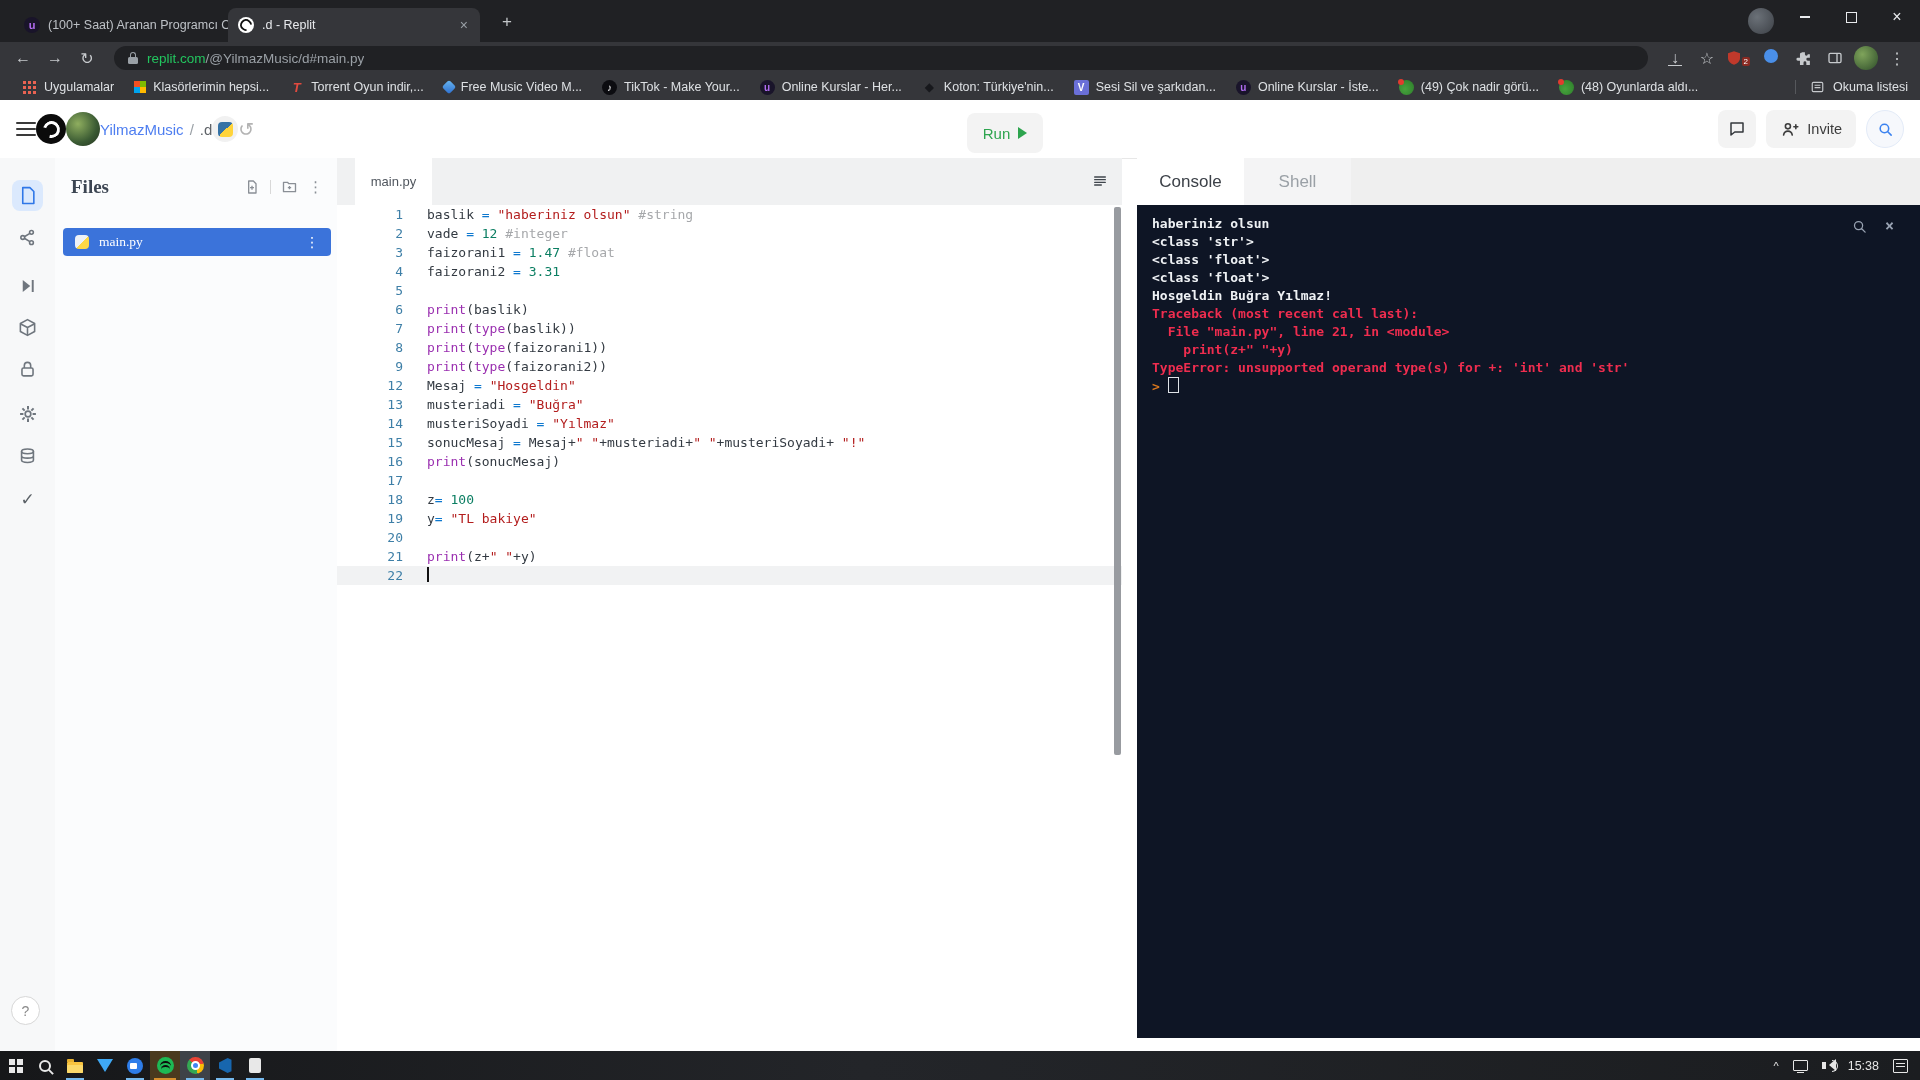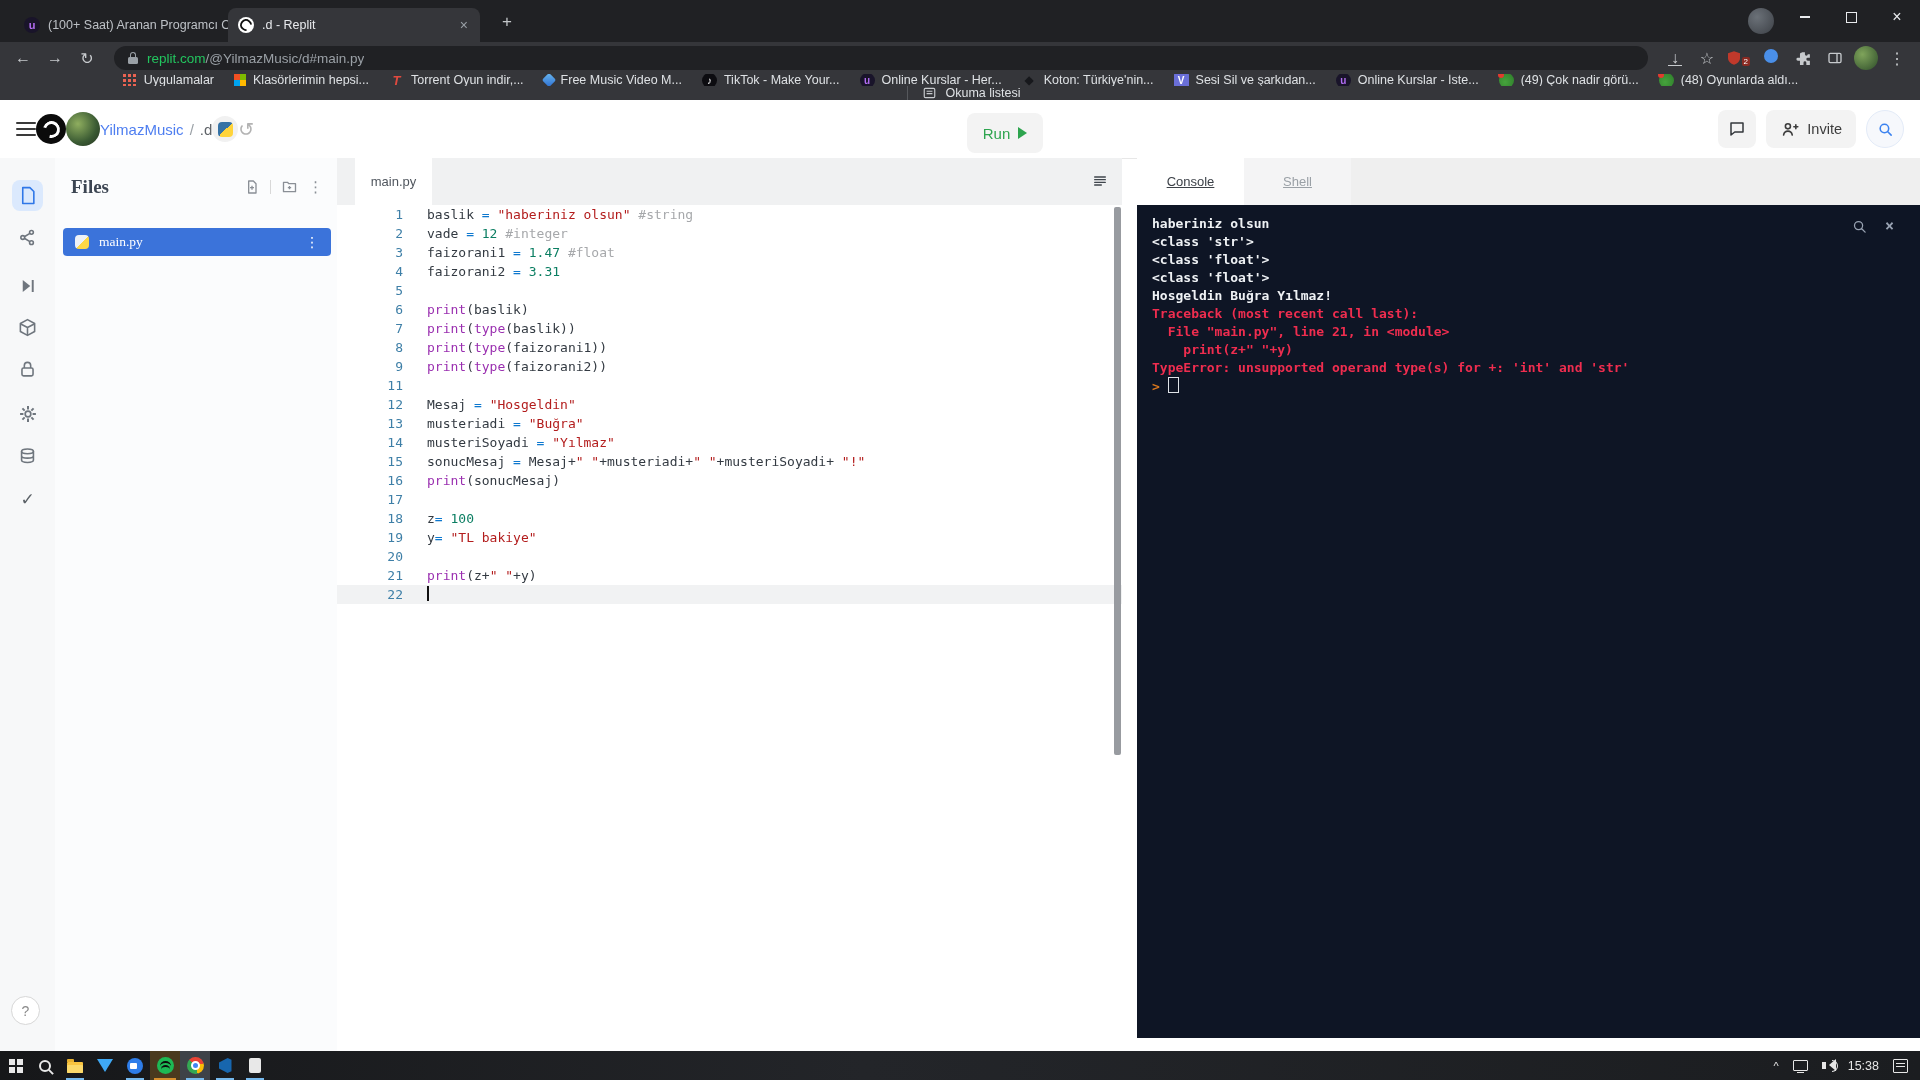--- a/index.html
+++ b/index.html
@@ -39,21 +39,21 @@
   #addr-domain{color:#22c55e;} #addr-path{color:#9aa0a6;}
   .dl{position:relative;}
   .dl::after{content:'';position:absolute;left:6px;right:6px;bottom:1px;height:1.5px;background:#c7cacd;}
   .ext-blue{width:14px;height:14px;border-radius:50%;background:#4a8fe8;display:inline-block;}
   .badge2{position:absolute;right:2px;bottom:0;background:#8a2a22;color:#fff;font-size:8px;
           padding:0 2px;border-radius:2px;line-height:9px;}
   #tb-avatar{width:24px;height:24px;border-radius:50%;flex:none;
              background:radial-gradient(circle at 35% 35%,#7fa45b,#2e4d2a);}
   
   #bookmarks{position:absolute;top:74px;left:0;right:0;height:26px;background:#35363a;
-             display:flex;align-items:center;padding:0 12px;font-size:12.5px;color:#dee1e4;flex-direction:column;}
+             display:flex;align-items:center;padding:0 12px;font-size:12.5px;color:#dee1e4;}
   #bookmarks-list{display:flex;align-items:center;flex:1;overflow:hidden;}
   .bm-item{display:flex;align-items:center;gap:7px;padding:0 10px;height:22px;white-space:nowrap;}
   .bm-icon{width:15px;height:15px;flex:none;display:flex;align-items:center;justify-content:center;font-size:11px;}
   .bi-apps-grid{background:radial-gradient(#e96352 1.6px,transparent 2px);background-size:5px 5px;background-position:center;}
   .bi-windows{width:12px;height:12px;background:conic-gradient(#7fba00 0 25%,#ffb900 0 50%,#00a4ef 0 75%,#f25022 0);}
   .bi-torrent{color:#e04a3f;font-weight:bold;font-style:italic;font-size:13px;}
   .bi-music-diamond{width:10px;height:10px;transform:rotate(45deg);background:linear-gradient(135deg,#69b7f0,#2d6fd0);border-radius:2px;}
   .bi-tiktok{background:#0c0c10;border-radius:50%;color:#fff;font-size:10px;}
   .bi-udemy{background:#19142a;border-radius:50%;color:#b16cf2;font-weight:bold;font-size:10px;}
   .bi-koton{color:#17181c;font-size:12px;}
@@ -112,21 +112,21 @@
   .code-line.active{background:#f1f2f3;}
   .gutter{width:66px;text-align:right;color:#3e7fa7;flex:none;}
   .code-text{margin-left:24px;}
   .tk-v{color:#333a42;} .tk-o{color:#0d78cf;} .tk-s{color:#b31d1d;}
   .tk-n{color:#0b7e62;} .tk-c{color:#a6a8ab;} .tk-k{color:#9a2fb0;}
   .cursor{display:inline-block;width:1.5px;height:15px;background:#111;vertical-align:-2px;}
   #editor-scrollbar{position:absolute;right:1px;top:49px;width:7px;height:548px;background:#989ba0;border-radius:2px;}
   
   #console{position:absolute;top:158px;left:1137px;right:0;bottom:29px;}
   #console-tabs{height:47px;background:#efefef;display:flex;}
-  .console-tab{width:107px;display:flex;align-items:center;justify-content:center;font-size:13px;text-decoration:underline;}
+  .console-tab{width:107px;display:flex;align-items:center;justify-content:center;font-size:17px;}
   .console-tab.active{background:#fff;color:#3c4148;}
   .console-tab.inactive{background:#f4f4f5;color:#9aa0a6;}
   #console-body{position:absolute;top:47px;left:0;right:0;bottom:13px;background:#0e1525;
                 padding:10px 0 0 15px;font-family:"DejaVu Sans Mono",monospace;
                 font-size:13px;font-weight:bold;line-height:18px;}
   .console-line{white-space:pre;}
   .out{color:#eef1f4;} .err{color:#ef2d4f;}
   .prompt-arrow{color:#d9771e;margin-right:8px;}
   .console-cursor{display:inline-block;width:9px;height:14px;border:1.5px solid #dfe3e8;vertical-align:-2px;}
   #console-icons{position:absolute;top:12px;right:26px;display:flex;gap:18px;align-items:center;color:#99a3b3;}
@@ -437,21 +437,20 @@
     <div id="code-lines">
         <div class="code-line"><span class="gutter">1</span><span class="code-text"><span class="tk-v">baslik </span><span class="tk-o">= </span><span class="tk-s">"haberiniz olsun"</span><span class="tk-v"> </span><span class="tk-c">#string</span></span></div>
         <div class="code-line"><span class="gutter">2</span><span class="code-text"><span class="tk-v">vade </span><span class="tk-o">= </span><span class="tk-n">12</span><span class="tk-v"> </span><span class="tk-c">#integer</span></span></div>
         <div class="code-line"><span class="gutter">3</span><span class="code-text"><span class="tk-v">faizorani1 </span><span class="tk-o">= </span><span class="tk-n">1.47</span><span class="tk-v"> </span><span class="tk-c">#float</span></span></div>
         <div class="code-line"><span class="gutter">4</span><span class="code-text"><span class="tk-v">faizorani2 </span><span class="tk-o">= </span><span class="tk-n">3.31</span></span></div>
         <div class="code-line"><span class="gutter">5</span><span class="code-text"></span></div>
         <div class="code-line"><span class="gutter">6</span><span class="code-text"><span class="tk-k">print</span><span class="tk-v">(baslik)</span></span></div>
         <div class="code-line"><span class="gutter">7</span><span class="code-text"><span class="tk-k">print</span><span class="tk-v">(</span><span class="tk-k">type</span><span class="tk-v">(baslik))</span></span></div>
         <div class="code-line"><span class="gutter">8</span><span class="code-text"><span class="tk-k">print</span><span class="tk-v">(</span><span class="tk-k">type</span><span class="tk-v">(faizorani1))</span></span></div>
         <div class="code-line"><span class="gutter">9</span><span class="code-text"><span class="tk-k">print</span><span class="tk-v">(</span><span class="tk-k">type</span><span class="tk-v">(faizorani2))</span></span></div>
-        <div class="code-line"><span class="gutter">11</span><span class="code-text"></span></div>
         <div class="code-line"><span class="gutter">12</span><span class="code-text"><span class="tk-v">Mesaj </span><span class="tk-o">= </span><span class="tk-s">"Hosgeldin"</span></span></div>
         <div class="code-line"><span class="gutter">13</span><span class="code-text"><span class="tk-v">musteriadi </span><span class="tk-o">= </span><span class="tk-s">"Buğra"</span></span></div>
         <div class="code-line"><span class="gutter">14</span><span class="code-text"><span class="tk-v">musteriSoyadi </span><span class="tk-o">= </span><span class="tk-s">"Yılmaz"</span></span></div>
         <div class="code-line"><span class="gutter">15</span><span class="code-text"><span class="tk-v">sonucMesaj </span><span class="tk-o">= </span><span class="tk-v">Mesaj+</span><span class="tk-s">" "</span><span class="tk-v">+musteriadi+</span><span class="tk-s">" "</span><span class="tk-v">+musteriSoyadi+ </span><span class="tk-s">"!"</span></span></div>
         <div class="code-line"><span class="gutter">16</span><span class="code-text"><span class="tk-k">print</span><span class="tk-v">(sonucMesaj)</span></span></div>
         <div class="code-line"><span class="gutter">17</span><span class="code-text"></span></div>
         <div class="code-line"><span class="gutter">18</span><span class="code-text"><span class="tk-v">z</span><span class="tk-o">= </span><span class="tk-n">100</span></span></div>
         <div class="code-line"><span class="gutter">19</span><span class="code-text"><span class="tk-v">y</span><span class="tk-o">= </span><span class="tk-s">"TL bakiye"</span></span></div>
         <div class="code-line"><span class="gutter">20</span><span class="code-text"></span></div>
         <div class="code-line"><span class="gutter">21</span><span class="code-text"><span class="tk-k">print</span><span class="tk-v">(z+</span><span class="tk-s">" "</span><span class="tk-v">+y)</span></span></div>

